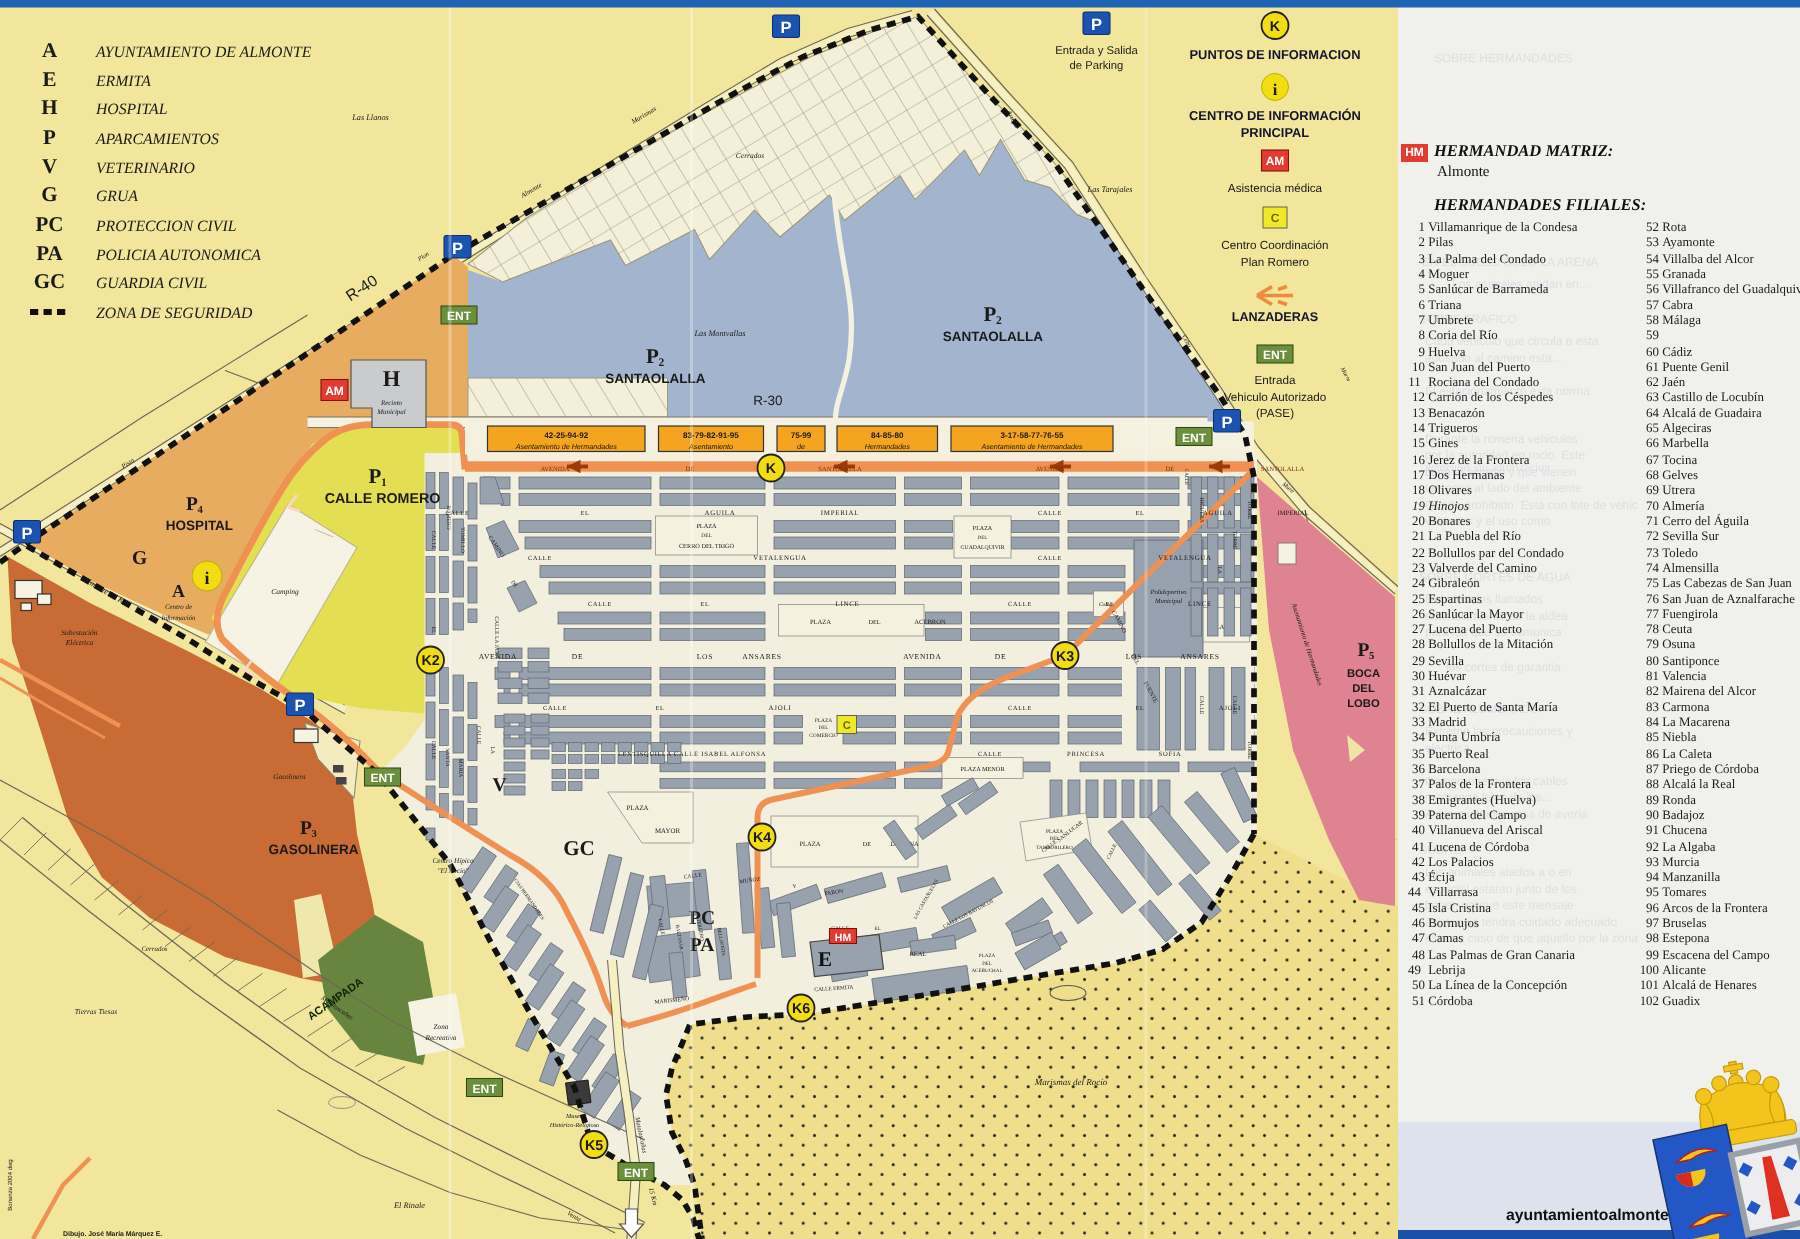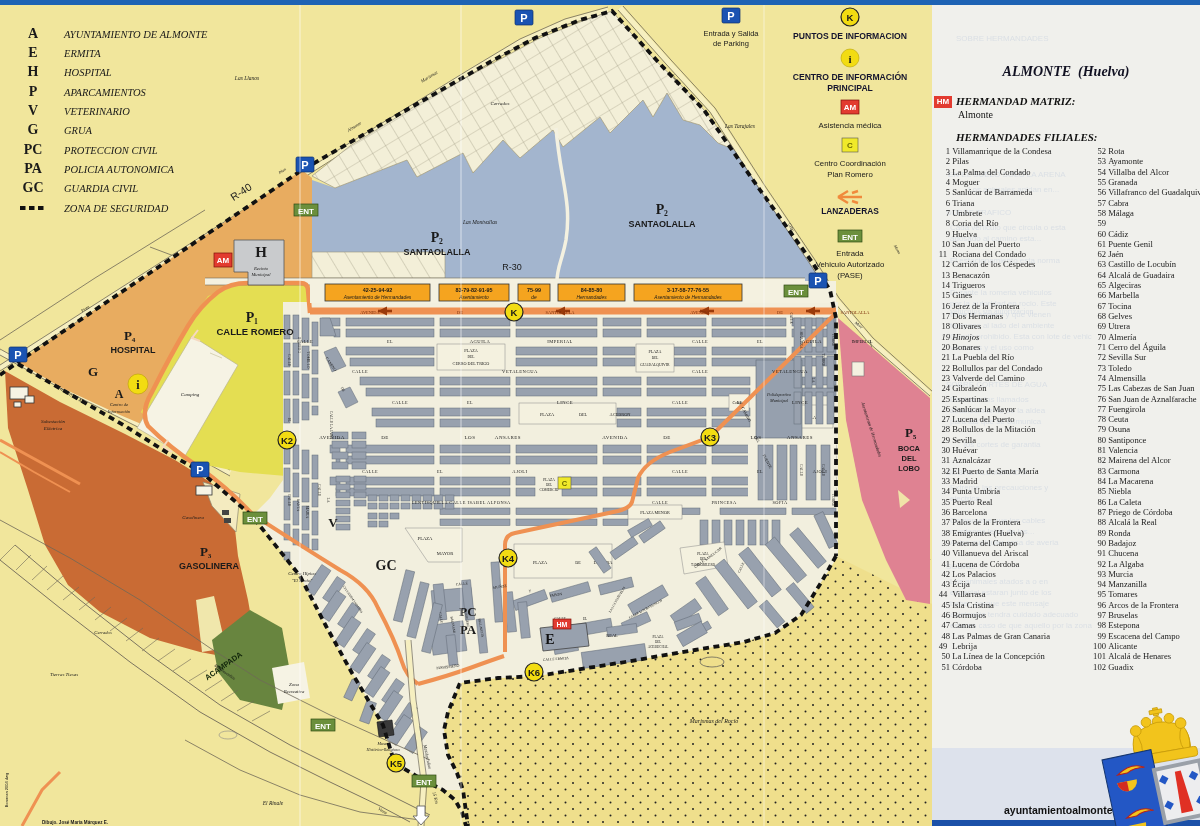--- a/index.html
+++ b/index.html
@@ -793,21 +793,20 @@
 <div style="position:absolute;left:18px;top:494px;color:#b9c6da;font-size:8px;font-family:'Liberation Sans',sans-serif;white-space:nowrap;opacity:0.38;">electrica</div>
 <div style="position:absolute;left:18px;top:516px;color:#b9c6da;font-size:8px;font-family:'Liberation Sans',sans-serif;white-space:nowrap;opacity:0.38;">Compruebe que los cables</div>
 <div style="position:absolute;left:18px;top:527px;color:#b9c6da;font-size:8px;font-family:'Liberation Sans',sans-serif;white-space:nowrap;opacity:0.38;">mantenga lejos de los...</div>
 <div style="position:absolute;left:18px;top:538px;color:#b9c6da;font-size:8px;font-family:'Liberation Sans',sans-serif;white-space:nowrap;opacity:0.38;">Avisa cualquier cosa de averia</div>
 <div style="position:absolute;left:14px;top:562px;color:#b9c6da;font-size:8px;font-family:'Liberation Sans',sans-serif;white-space:nowrap;opacity:0.38;">SOBRE</div>
 <div style="position:absolute;left:18px;top:577px;color:#b9c6da;font-size:8px;font-family:'Liberation Sans',sans-serif;white-space:nowrap;opacity:0.38;">Los animales atados a o en</div>
 <div style="position:absolute;left:18px;top:588px;color:#b9c6da;font-size:8px;font-family:'Liberation Sans',sans-serif;white-space:nowrap;opacity:0.38;">especial estaran junto de los</div>
 <div style="position:absolute;left:18px;top:599px;color:#b9c6da;font-size:8px;font-family:'Liberation Sans',sans-serif;white-space:nowrap;opacity:0.38;">beber, porque este mensaje</div>
 <div style="position:absolute;left:18px;top:610px;color:#b9c6da;font-size:8px;font-family:'Liberation Sans',sans-serif;white-space:nowrap;opacity:0.38;">asistencia tendra cuidado adecuado</div>
 <div style="position:absolute;left:18px;top:621px;color:#b9c6da;font-size:8px;font-family:'Liberation Sans',sans-serif;white-space:nowrap;opacity:0.38;">esta en caso de que aquello por la zona</div>
-<div style="position:absolute;left:0;top:64px;width:268px;text-align:center;font-family:'Liberation Serif',serif;font-style:italic;font-weight:bold;font-size:14px;color:#111122;">ALMONTE&nbsp; (Huelva)</div>
 <div style="position:absolute;left:2px;top:96px;width:18px;height:12px;background:#E23B30;color:#fff;font-family:'Liberation Sans',sans-serif;font-weight:bold;font-size:8px;text-align:center;line-height:12px;">HM</div>
 <div style="position:absolute;left:24px;top:95px;font-family:'Liberation Serif',serif;font-style:italic;font-weight:bold;font-size:11px;color:#111;">HERMANDAD MATRIZ:</div>
 <div style="position:absolute;left:26px;top:109px;font-family:'Liberation Serif',serif;font-size:10px;color:#111;">Almonte</div>
 <div style="position:absolute;left:24px;top:131px;font-family:'Liberation Serif',serif;font-style:italic;font-weight:bold;font-size:11px;color:#111;">HERMANDADES FILIALES:</div>
 <div style="position:absolute;left:4px;top:146px;width:150px;font-family:'Liberation Serif',serif;font-size:8.6px;color:#1c1c1c;line-height:10.32px;white-space:nowrap;">
         <div style="height:10.32px;"><span style="display:inline-block;width:14px;text-align:right;">1</span>&nbsp;Villamanrique de la Condesa</div>
         <div style="height:10.32px;"><span style="display:inline-block;width:14px;text-align:right;">2</span>&nbsp;Pilas</div>
         <div style="height:10.32px;"><span style="display:inline-block;width:14px;text-align:right;">3</span>&nbsp;La Palma del Condado</div>
         <div style="height:10.32px;"><span style="display:inline-block;width:14px;text-align:right;">4</span>&nbsp;Moguer</div>
         <div style="height:10.32px;"><span style="display:inline-block;width:14px;text-align:right;">5</span>&nbsp;Sanlúcar de Barrameda</div>

